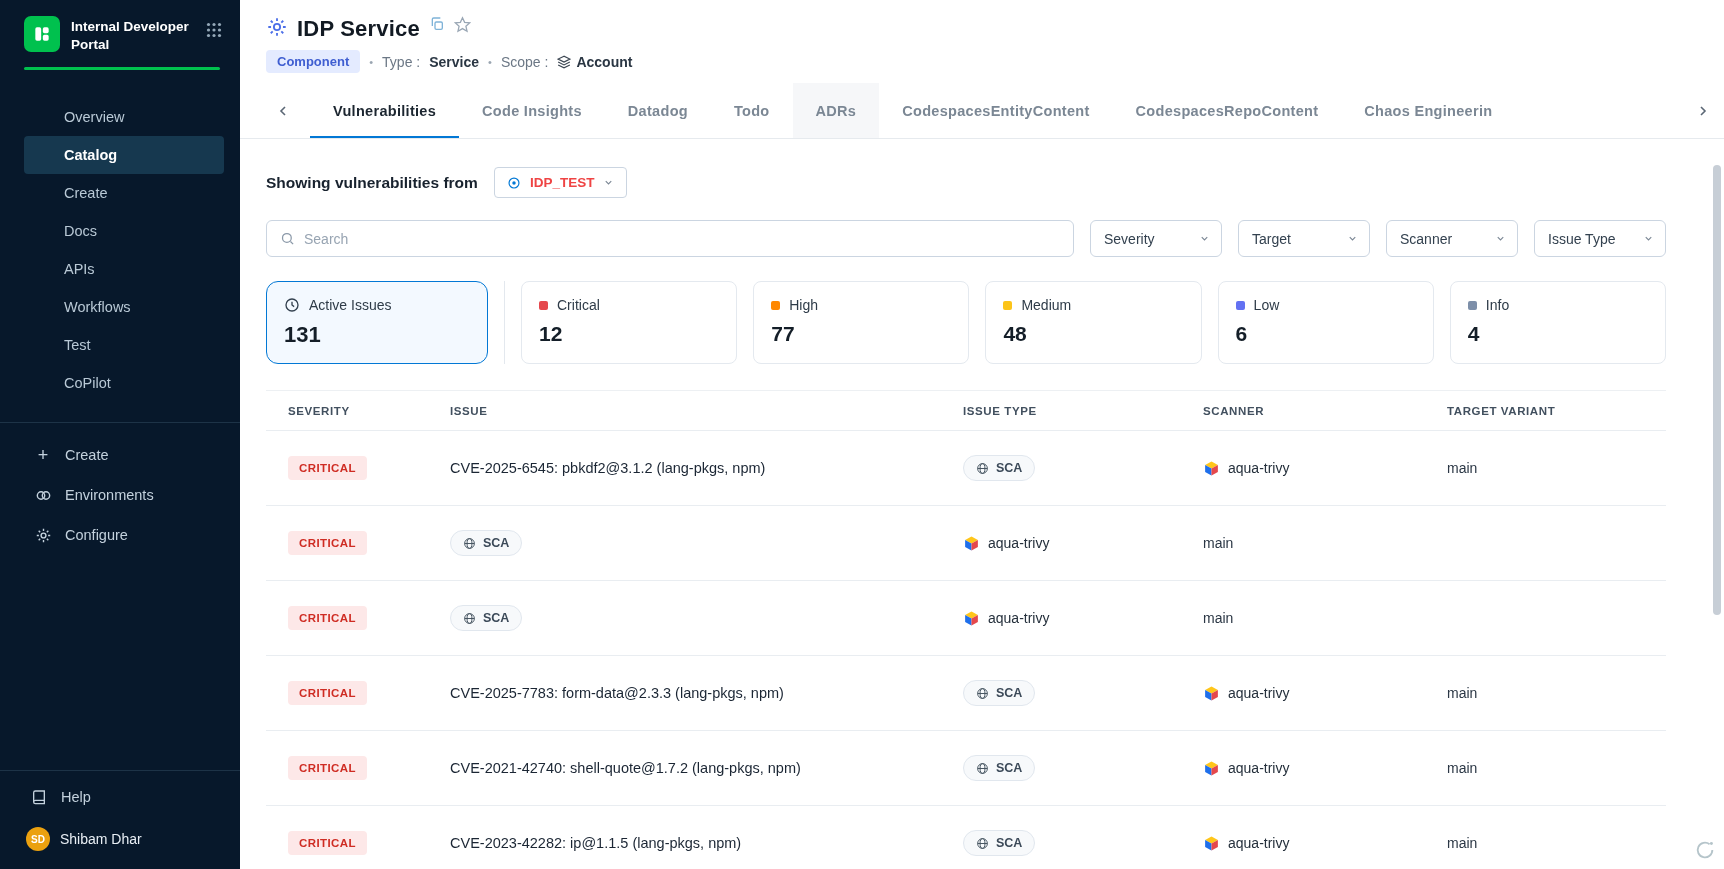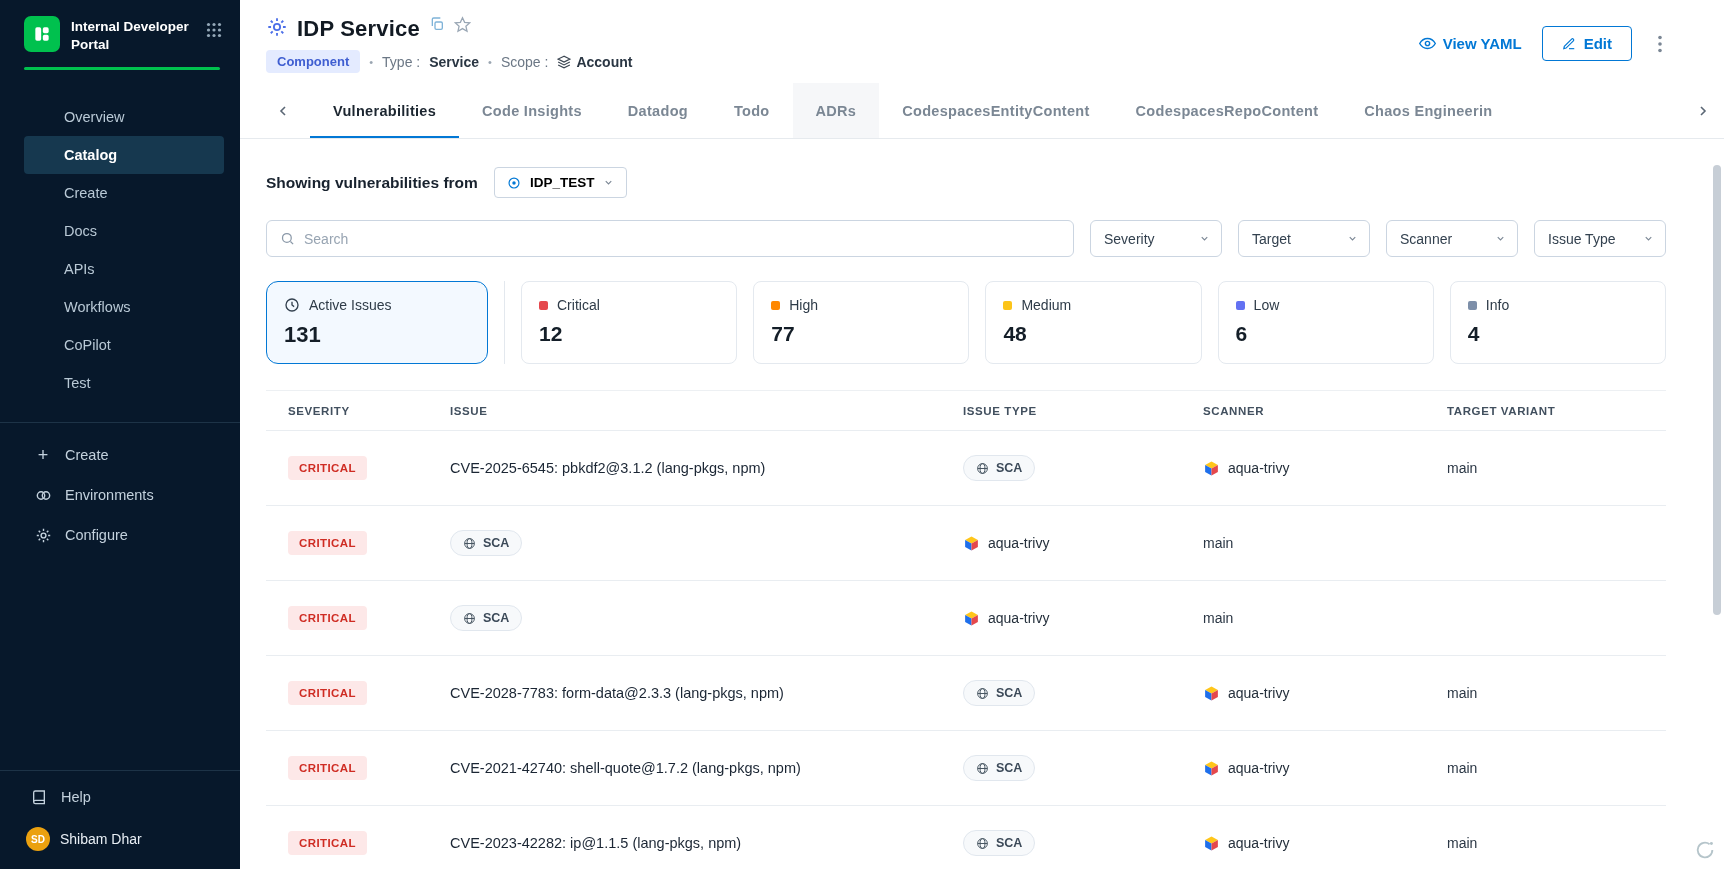--- a/index.html
+++ b/index.html
@@ -68,21 +68,21 @@
     color:#7b8794;letter-spacing:.3px;white-space:nowrap;position:relative;cursor:pointer}
   .tab.active{color:#1c2630}
   .tab.active::after{content:"";position:absolute;left:0;right:0;bottom:-1px;height:3px;background:var(--accent)}
   .tab.highlighted{background:#f6f7f9}
 
   .content{padding:28px 58px 0 26px}
 
   .showing-row{display:flex;align-items:center;gap:16px}
   .showing-label{font-size:15.5px;font-weight:700;color:#18222e}
   .project-select{display:flex;align-items:center;gap:9px;border:1px solid #cbd5e1;border-radius:4px;
-    background:#fff;padding:7px 12px;font-size:13.5px;font-weight:600;color:#000000;cursor:pointer}
+    background:#fff;padding:7px 12px;font-size:13.5px;font-weight:600;color:#ef4444;cursor:pointer}
 
   .filter-row{display:flex;align-items:center;gap:16px;margin-top:22px}
   .search-box{flex:1;height:37px;border:1px solid #cbd5e1;border-radius:6px;display:flex;
     align-items:center;padding:0 13px;gap:9px;background:#fff}
   .search-box input{border:none;outline:none;flex:1;font-size:14px;color:#2a3643;
     font-family:"Liberation Sans","DejaVu Sans",sans-serif;background:transparent}
   .search-box input::placeholder{color:#97a4b2}
   .filter-select{width:132px;height:37px;border:1px solid #cbd5e1;border-radius:6px;background:#fff;
     display:flex;align-items:center;justify-content:space-between;padding:0 11px 0 13px;
     font-size:14px;color:#33414f;cursor:pointer;flex-shrink:0}
@@ -148,22 +148,22 @@
     </div>
     <div class="green-line"></div>
 
     <div class="sb-nav">
         <div class="nav-item"><span class="nav-label">Overview</span></div>
         <div class="nav-item active"><span class="nav-label">Catalog</span></div>
         <div class="nav-item"><span class="nav-label">Create</span></div>
         <div class="nav-item"><span class="nav-label">Docs</span></div>
         <div class="nav-item"><span class="nav-label">APIs</span></div>
         <div class="nav-item"><span class="nav-label">Workflows</span></div>
+        <div class="nav-item"><span class="nav-label">Test</span></div>
         <div class="nav-item"><span class="nav-label">CoPilot</span></div>
-        <div class="nav-item"><span class="nav-label">Test</span></div>
       </div>
 
     <div class="sb-divider"></div>
 
     <div class="sb2-item">
       <span class="ic">
           <span class="plus-glyph">+</span>
         </span>
       <span>Create</span>
     </div>
@@ -232,43 +232,20 @@
           <span class="scope-chip">
             <svg width="14" height="14" viewBox="0 0 24 24" fill="none" stroke="#3c4652" stroke-width="2">
               <path d="M12 2 2 7l10 5 10-5-10-5z"></path>
                 <path d="M2 12l10 5 10-5"></path>
                 <path d="M2 17l10 5 10-5"></path>
             </svg>
             <span class="meta-value">Account</span>
           </span>
         </div>
       </div>
-      <div class="header-right">
-        <div class="view-yaml">
-          <svg width="17" height="17" viewBox="0 0 24 24" fill="none" stroke="currentColor" stroke-width="2">
-            <path d="M1 12s4-7 11-7 11 7 11 7-4 7-11 7S1 12 1 12z"></path>
-              <circle cx="12" cy="12" r="3"></circle>
-          </svg>
-          <span>View YAML</span>
-        </div>
-        <button class="edit-btn">
-          <svg width="14" height="14" viewBox="0 0 24 24" fill="none" stroke="currentColor" stroke-width="2">
-            <path d="M12 20h9"></path>
-              <path d="M16.5 3.5a2.1 2.1 0 0 1 3 3L7 19l-4 1 1-4z"></path>
-          </svg>
-          <span>Edit</span>
-        </button>
-        <span class="kebab">
-          <svg width="4" height="18" viewBox="0 0 4 18" fill="#7a8694">
-            <circle cx="2" cy="2.5" r="1.8"></circle>
-              <circle cx="2" cy="9" r="1.8"></circle>
-              <circle cx="2" cy="15.5" r="1.8"></circle>
-          </svg>
-        </span>
-      </div>
     </div>
 
     <div class="tabs">
       <div class="tab-chevron">
         <svg width="16" height="16" viewBox="0 0 24 24" fill="none" stroke="#5b6775" stroke-width="2.4">
             <path d="m15 6-6 6 6 6"></path>
           </svg>
       </div>
       <div class="tabs-list">
           <div class="tab active">
@@ -473,21 +450,21 @@
         <polygon points="12,2 21,7 12,12 3,7" fill="#ffc61a"></polygon>
         <polygon points="3,7 12,12 12,22 3,17" fill="#1f6feb"></polygon>
         <polygon points="21,7 12,12 12,22 21,17" fill="#e5484d"></polygon>
       </svg>
       <span class="scanner-label">aqua-trivy</span>
     </div>
     <div class="cell target">main</div>
   </div>
             <div class="trow">
     <div class="cell"><span class="sev-badge">CRITICAL</span></div>
-    <div class="cell issue">CVE-2028-7783: form-data@2.3.3 (lang-pkgs, npm)</div>
+    <div class="cell issue">CVE-2025-7783: form-data@2.3.3 (lang-pkgs, npm)</div>
     <div class="cell">
       <span class="type-pill">
         <svg width="13" height="13" viewBox="0 0 24 24" fill="none" stroke="#44525f" stroke-width="1.8">
           <circle cx="12" cy="12" r="9"></circle>
                     <path d="M3 12h18"></path>
                     <ellipse cx="12" cy="12" rx="4.5" ry="9"></ellipse>
         </svg>
         <span class="type-label">SCA</span>
       </span>
     </div>

